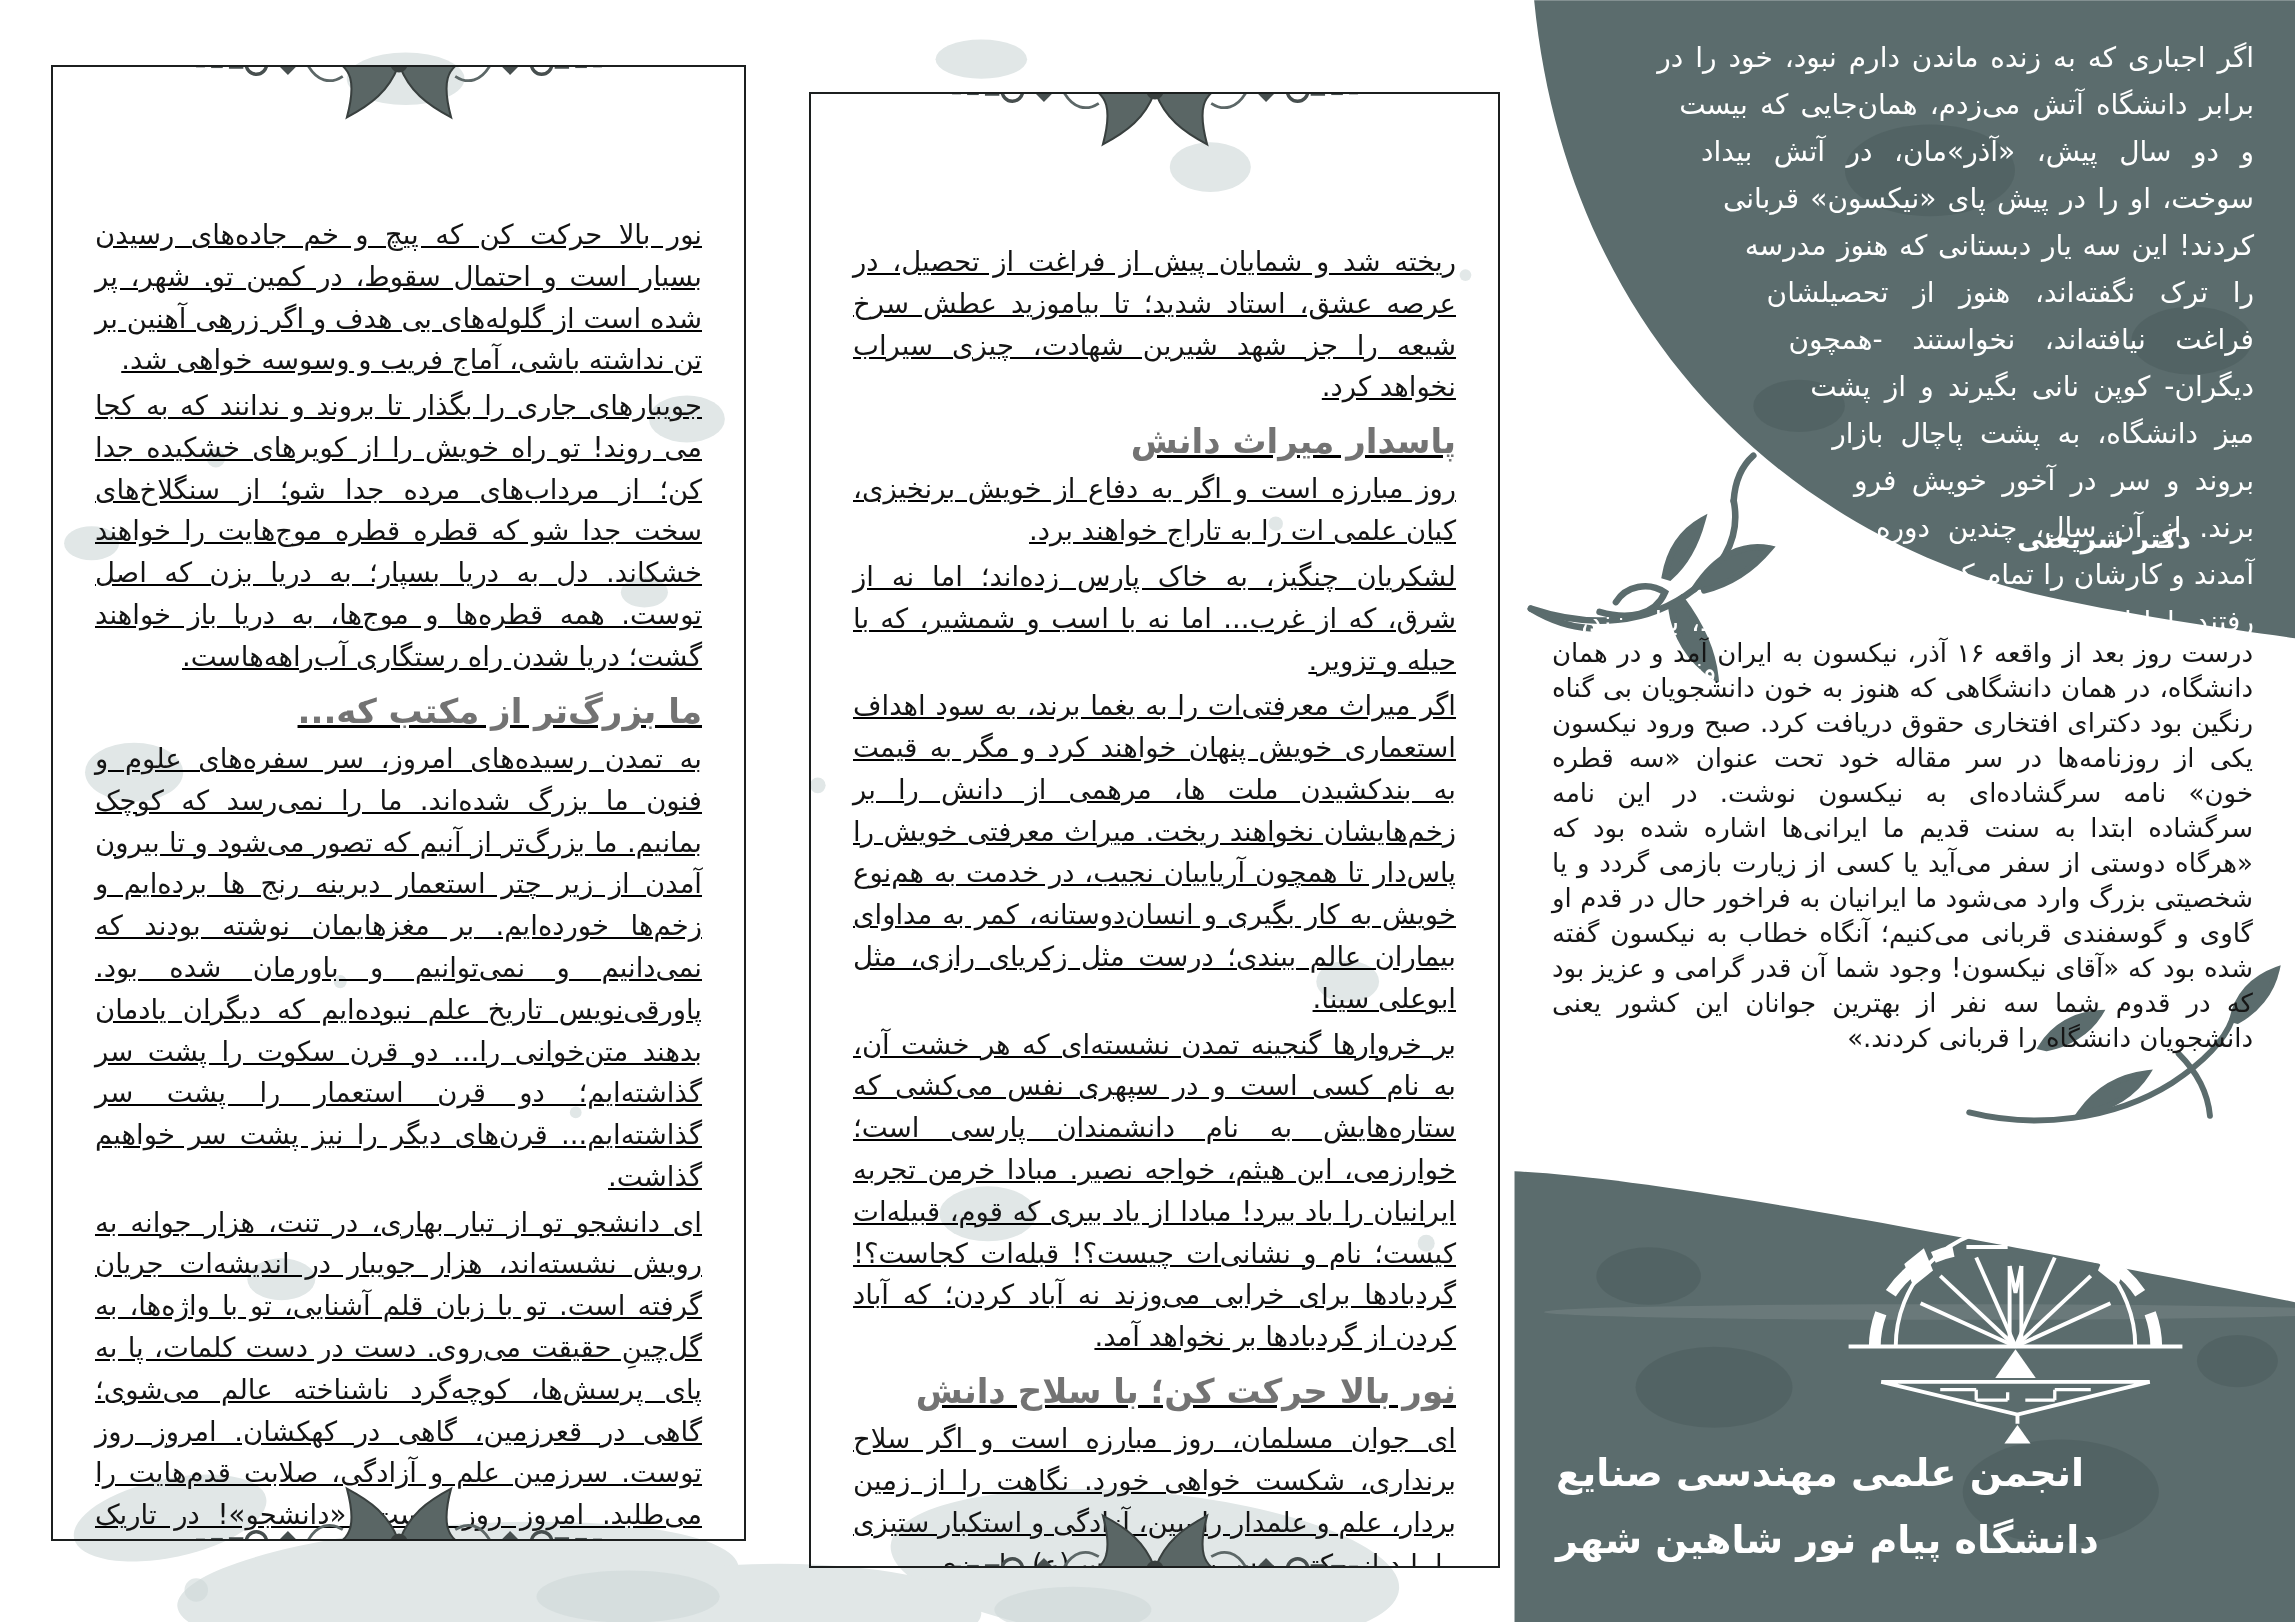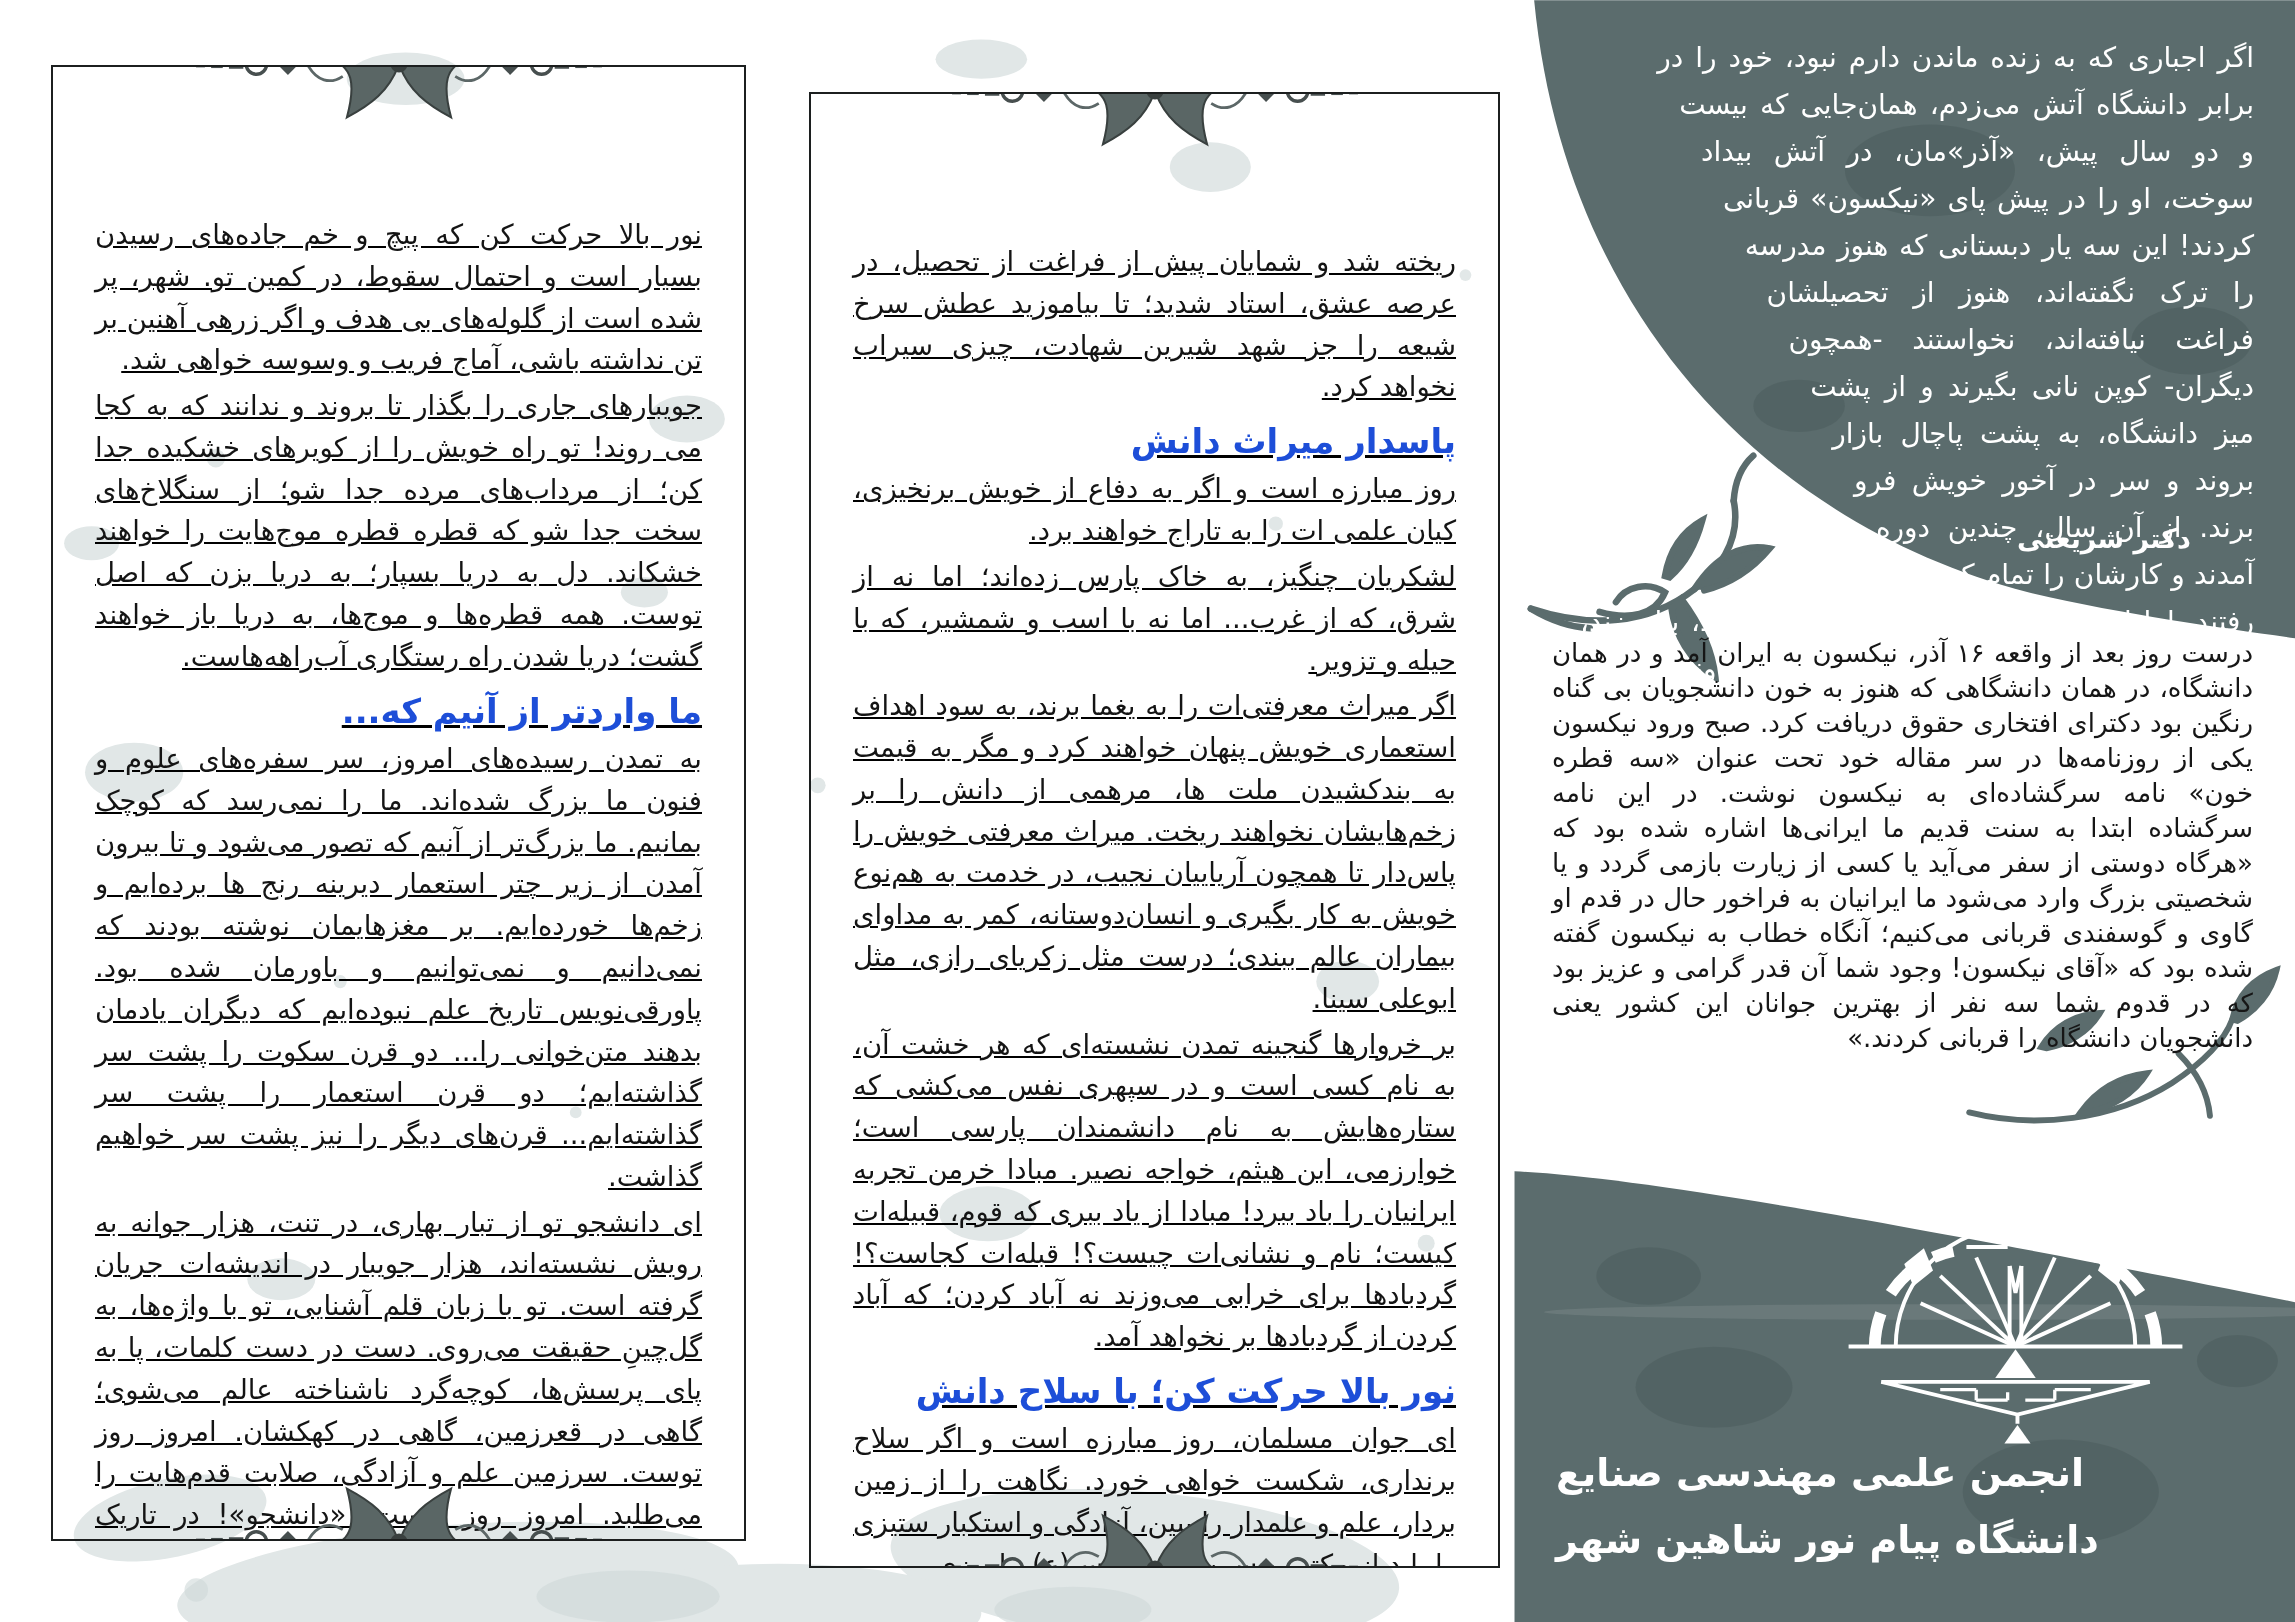--- a/index.html
+++ b/index.html
@@ -13,21 +13,21 @@
     position:absolute;top:65px;height:1476px;border:2.6px solid #1c1f1f;
     box-sizing:border-box;padding:147px 42px 59px 42px;background:transparent;z-index:3;
     overflow:hidden;
     text-decoration:underline;
   }
   .tbox p{
     margin:0 0 3.9px 0;font-size:27.5px;line-height:1.52;text-align:justify;
     color:#141414;
   }
   .tbox h3{
-    margin:13px 0 6.5px 0;font-size:34px;line-height:1.2;font-weight:bold;color:#1d4ed8;
+    margin:13px 0 6.5px 0;font-size:34px;line-height:1.2;font-weight:bold;color:#737373;
     text-align:right;
   }
   .orn{position:absolute;left:50%;width:458px;height:144px;z-index:4;pointer-events:none;}
   .orn.top{top:-73px;transform:translateX(-50%);}
   .orn.bottom{bottom:-73px;transform:translateX(-50%) scaleY(-1);}
   
   #quote-text{
     left:1580px;top:34px;width:674px;font-size:28px;line-height:47px;color:#fff;
     text-align:justify;z-index:5;
   }
@@ -148,21 +148,21 @@
       <path d="M3330,1610 C3360,1640 3375,1672 3378,1705"></path>
     </g>
   </svg>
 
   <div class="tbox" style="left:51px;width:695px;">
     <svg class="orn top" viewBox="0 0 660 210">
         <use href="#arabesque"></use>
       </svg>
     <p>نور بالا حرکت کن که پیچ و خم جاده‌های رسیدن بسیار است و احتمال سقوط، در کمین تو. شهر، پر شده است از گلوله‌های بی هدف و اگر زرهی آهنین بر تن نداشته باشی، آماج فریب و وسوسه خواهی شد.</p>
     <p>جویبارهای جاری را بگذار تا بروند و ندانند که به کجا می روند! تو راه خویش را از کویرهای خشکیده جدا کن؛ از مرداب‌های مرده جدا شو؛ از سنگلاخ‌های سخت جدا شو که قطره قطره موج‌هایت را خواهند خشکاند. دل به دریا بسپار؛ به دریا بزن که اصل توست. همه قطره‌ها و موج‌ها، به دریا باز خواهند گشت؛ دریا شدن راه رستگاری آب‌راهه‌هاست.</p>
-    <h3>ما وارد‌تر از آنیم که...</h3>
+    <h3>ما بزرگ‌تر از مکتب که...</h3>
     <p>به تمدن رسیده‌های امروز، سر سفره‌های علوم و فنون ما بزرگ شده‌اند. ما را نمی‌رسد که کوچک بمانیم. ما بزرگ‌تر از آنیم که تصور می‌شود و تا بیرون آمدن از زیر چتر استعمار دیرینه رنج ها برده‌ایم و زخم‌ها خورده‌ایم. بر مغزهایمان نوشته بودند که نمی‌دانیم و نمی‌توانیم و باورمان شده بود. پاورقی‌نویس تاریخ علم نبوده‌ایم که دیگران یادمان بدهند متن‌خوانی را... دو قرن سکوت را پشت سر گذاشته‌ایم؛ دو قرن استعمار را پشت سر گذاشته‌ایم... قرن‌های دیگر را نیز پشت سر خواهیم گذاشت.</p>
     <p>ای دانشجو تو از تبار بهاری، در تنت، هزار جوانه به رویش نشسته‌اند، هزار جویبار در اندیشه‌ات جریان گرفته است. تو با زبان قلم آشنایی، تو با واژه‌ها، به گل‌چینِ حقیقت می‌روی. دست در دست کلمات، پا به پای پرسش‌ها، کوچه‌گرد ناشناخته عالم می‌شوی؛ گاهی در قعرزمین، گاهی در کهکشان. امروز روز توست. سرزمین علم و آزادگی، صلابت قدم‌هایت را می‌طلبد. امروز روز توست. «دانشجو»! در تاریک خانه‌های میهن عزیزمان، ایران اسلامی، فانوس دانایی بیاویز.</p>
     <svg class="orn bottom" viewBox="0 0 660 210">
         <use href="#arabesque"></use>
       </svg>
   </div>
 
   <div class="tbox" style="left:809px;width:691px;margin-top:27px;">
     <svg class="orn top" viewBox="0 0 660 210">
         <use href="#arabesque"></use>

